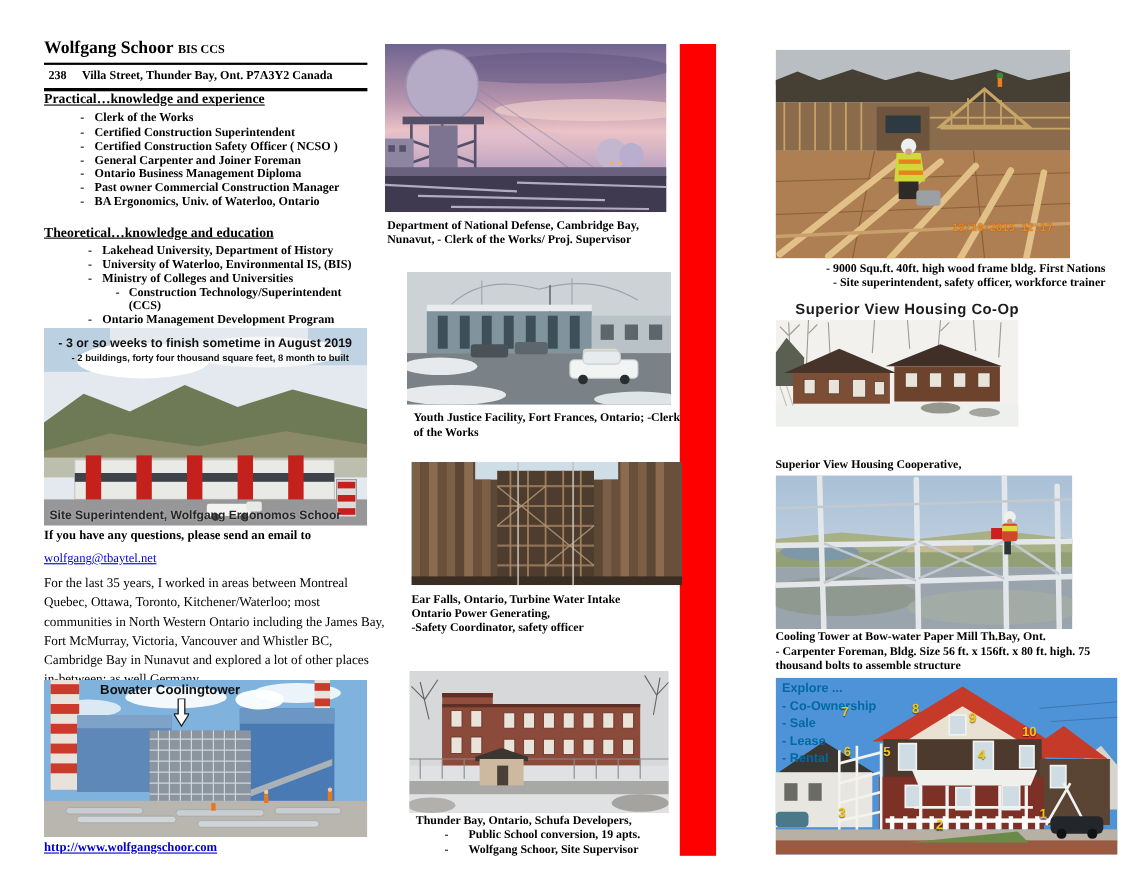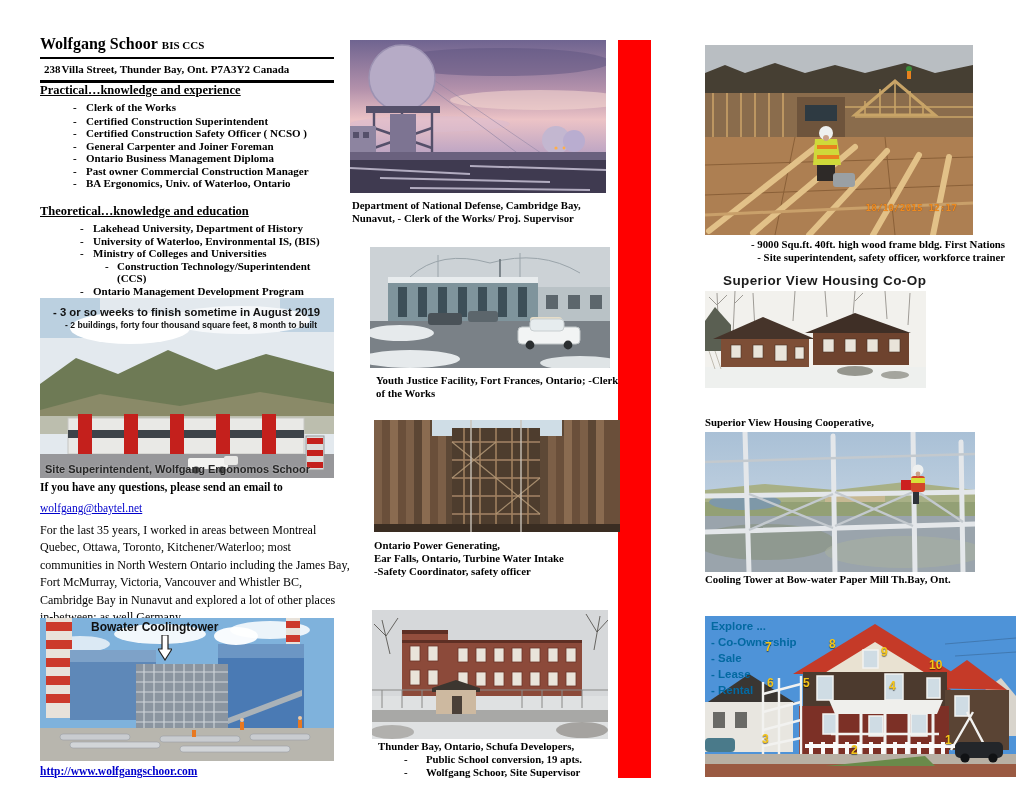--- a/index.html
+++ b/index.html
@@ -14,21 +14,21 @@
   .col-left  { position:absolute; left:40px;  top:30px; width:296px; height:761px; }
   .col-mid   { position:absolute; left:348px; top:0;    width:286px; height:791px; }
   .col-right { position:absolute; left:705px; top:0;    width:315px; height:634px;text-decoration:underline; }
 
   
   .name-line { position:absolute; left:0; top:5px; font-weight:bold; font-size:16px; }
   .name-creds { font-size:11px; margin-left:4px; }
   .address-bar { position:absolute; left:0; top:27px; width:294px;
                  border-top:2px solid #000; border-bottom:3px solid #000;
                  padding:4px 0 5px 4px; font-weight:bold; font-size:11px; }
-  .addr-num { margin-right:1px; }
+  .addr-num { margin-right:14px; }
   .sec-head { position:absolute; font-weight:bold; font-size:12.5px; text-decoration:underline; }
   .h-practical { left:0; top:53px; }
   .h-theoretical { left:0; top:174px; }
   ul.dash-list { list-style:none; position:absolute; }
   .practical-list { left:0; top:71px; }
   .theoretical-list { left:10px; top:192px; }
   ul.dash-list li { position:relative; padding-left:13px; font-weight:bold; font-size:11px; line-height:12.6px; }
   ul.dash-list li::before { content:"-"; position:absolute; left:0; }
   .practical-list li { margin-left:33px; }
   .practical-list li:first-child { font-size:11px; line-height:13.5px; }
@@ -371,22 +371,22 @@
             <line x1="166" y1="58" x2="122" y2="94"></line>
         </g>
         <rect x="0" y="104" width="246" height="8" fill="#3a2d22"></rect>
         <g stroke="#c9c2b8" stroke-width="1.4">
             <line x1="97" y1="0" x2="97" y2="112"></line>
             <line x1="147" y1="0" x2="147" y2="112"></line>
           </g>
       </svg>
     </figure>
     <div class="cap m-cap3">
+      <div>Ear Falls, Ontario, Turbine Water Intake</div>
       <div>Ontario Power Generating,</div>
-      <div>Ear Falls, Ontario, Turbine Water Intake</div>
       <div>-Safety Coordinator, safety officer</div>
     </div>
 
     <figure class="m-fig4">
       <svg viewBox="0 0 236 129" preserveAspectRatio="none">
         <rect width="236" height="129" fill="#d6d8da"></rect>
         <g stroke="#4a4742" stroke-width="1" fill="none" opacity=".8">
           <path d="M18,44 L10,10 M14,26 L2,14 M14,26 L26,8"></path>
           <path d="M222,40 L228,6 M225,22 L236,10 M225,22 L214,4"></path>
         </g>
@@ -586,20 +586,21 @@
           <rect x="206" y="44" width="14" height="16" rx="3" fill="#d2452a"></rect>
           <rect x="206" y="46" width="14" height="5" fill="#d8e038"></rect>
           <rect x="208" y="60" width="6" height="12" fill="#2e3238"></rect>
           <circle cx="213" cy="38" r="5.5" fill="#eef0f0"></circle>
           <circle cx="213" cy="42" r="2.4" fill="#caa088"></circle>
         </g>
       </svg>
     </figure>
     <div class="cap r-cap3">
       <div>Cooling Tower at Bow-water Paper Mill Th.Bay, Ont.</div>
+      <div>- Carpenter Foreman, Bldg. Size 56 ft. x 156ft. x 80 ft. high. 75 thousand bolts to assemble structure</div>
     </div>
 
     <figure class="r-fig4">
       <svg viewBox="0 0 311 161" preserveAspectRatio="none">
         <rect width="311" height="161" fill="#4e93d8"></rect>
         <g stroke="#3a6a9a" stroke-width=".8" opacity=".8">
           <line x1="240" y1="28" x2="311" y2="22"></line>
             <line x1="250" y1="40" x2="311" y2="36"></line>
         </g>
         <polygon points="0,88 44,58 92,88" fill="#3a3632"></polygon>

